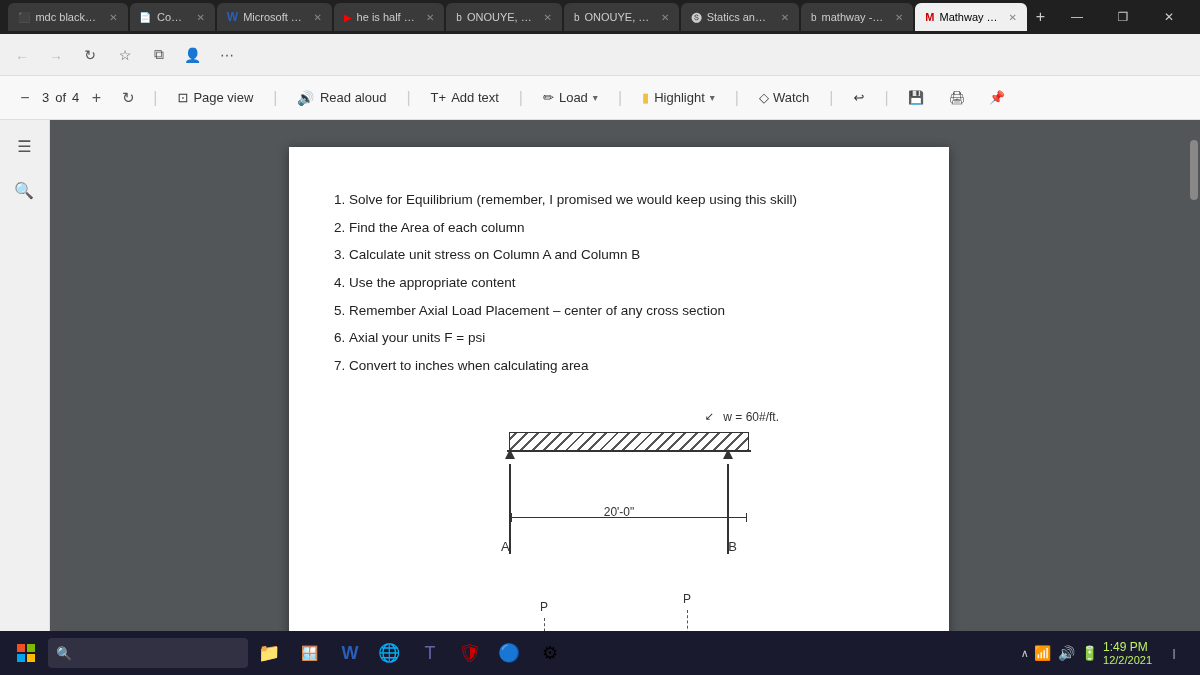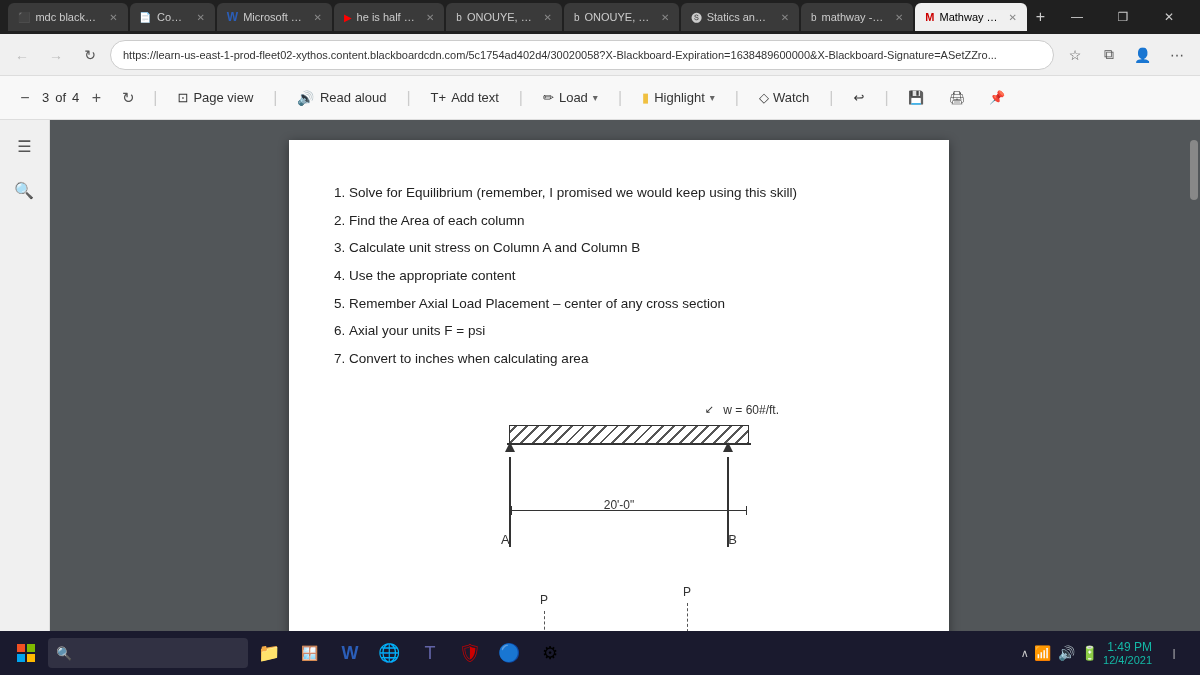--- a/index.html
+++ b/index.html
@@ -222,21 +222,21 @@
       border-radius: 4px;
       cursor: pointer;
       font-size: 16px;
       color: #555;
     }
     .pdf-content {
       flex: 1;
       overflow-y: auto;
       display: flex;
       justify-content: center;
-      padding: 20px 0;
+      padding: 27px 0;
       background: #525659;
     }
     .pdf-page {
       background: #fff;
       width: 660px;
       min-height: 850px;
       box-shadow: 0 2px 10px rgba(0,0,0,0.4);
       padding: 40px 50px;
       position: relative;
     }
@@ -448,22 +448,21 @@
     }
     .taskbar-spacer { flex: 1; }
     .systray-icons {
       display: flex;
       align-items: center;
       gap: 6px;
       font-size: 14px;
       color: #ddd;
     }
     .time-display {
-      text-align: right;
-      color: #14b8a6;
+      color: #bef264;
     }
     .time { font-size: 12px; }
     .date { font-size: 11px; }
 
     
     .pdf-content::-webkit-scrollbar { width: 8px; }
     .pdf-content::-webkit-scrollbar-track { background: #525659; }
     .pdf-content::-webkit-scrollbar-thumb { background: #888; border-radius: 4px; }
   </style>
 </head>
@@ -521,23 +520,20 @@
     <div class="win-btn">—</div>
     <div class="win-btn">❐</div>
     <div class="win-btn close">✕</div>
   </div>
 </div>
 
 <div class="address-bar">
   <div class="nav-btn disabled">←</div>
   <div class="nav-btn disabled">→</div>
   <div class="nav-btn">↻</div>
-  <div class="url-bar">
-    <span class="url-text">https://learn-us-east-1-prod-fleet02-xythos.content.blackboardcdn.com/5c1754ad402d4/30020058?X-Blackboard-Expiration=1638489600000&amp;X-Blackboard-Signature=ASetZZro...</span>
-  </div>
   <div class="toolbar-right">
     <div class="toolbar-icon-btn">☆</div>
     <div class="toolbar-icon-btn">⧉</div>
     <div class="toolbar-icon-btn">👤</div>
     <div class="toolbar-icon-btn">⋯</div>
   </div>
 </div>
 
 <div class="pdf-toolbar">
   <div class="zoom-minus">−</div>
@@ -746,18 +742,18 @@
   <div class="taskbar-spacer"></div>
 
   <div class="systray-icons">
     <span style="font-size:11px;color:#ccc;">∧</span>
     <span>📶</span>
     <span>🔊</span>
     <span>🔋</span>
   </div>
   <div class="time-display">
     <div class="time">1:49 PM</div>
-    <div class="date">12/4/2021</div>
+    <div class="date">12/2/2021</div>
   </div>
   <div class="taskbar-app">
     <span style="font-size:10px;color:#ccc;">|</span>
   </div>
 </div>
 
 </body></html>

